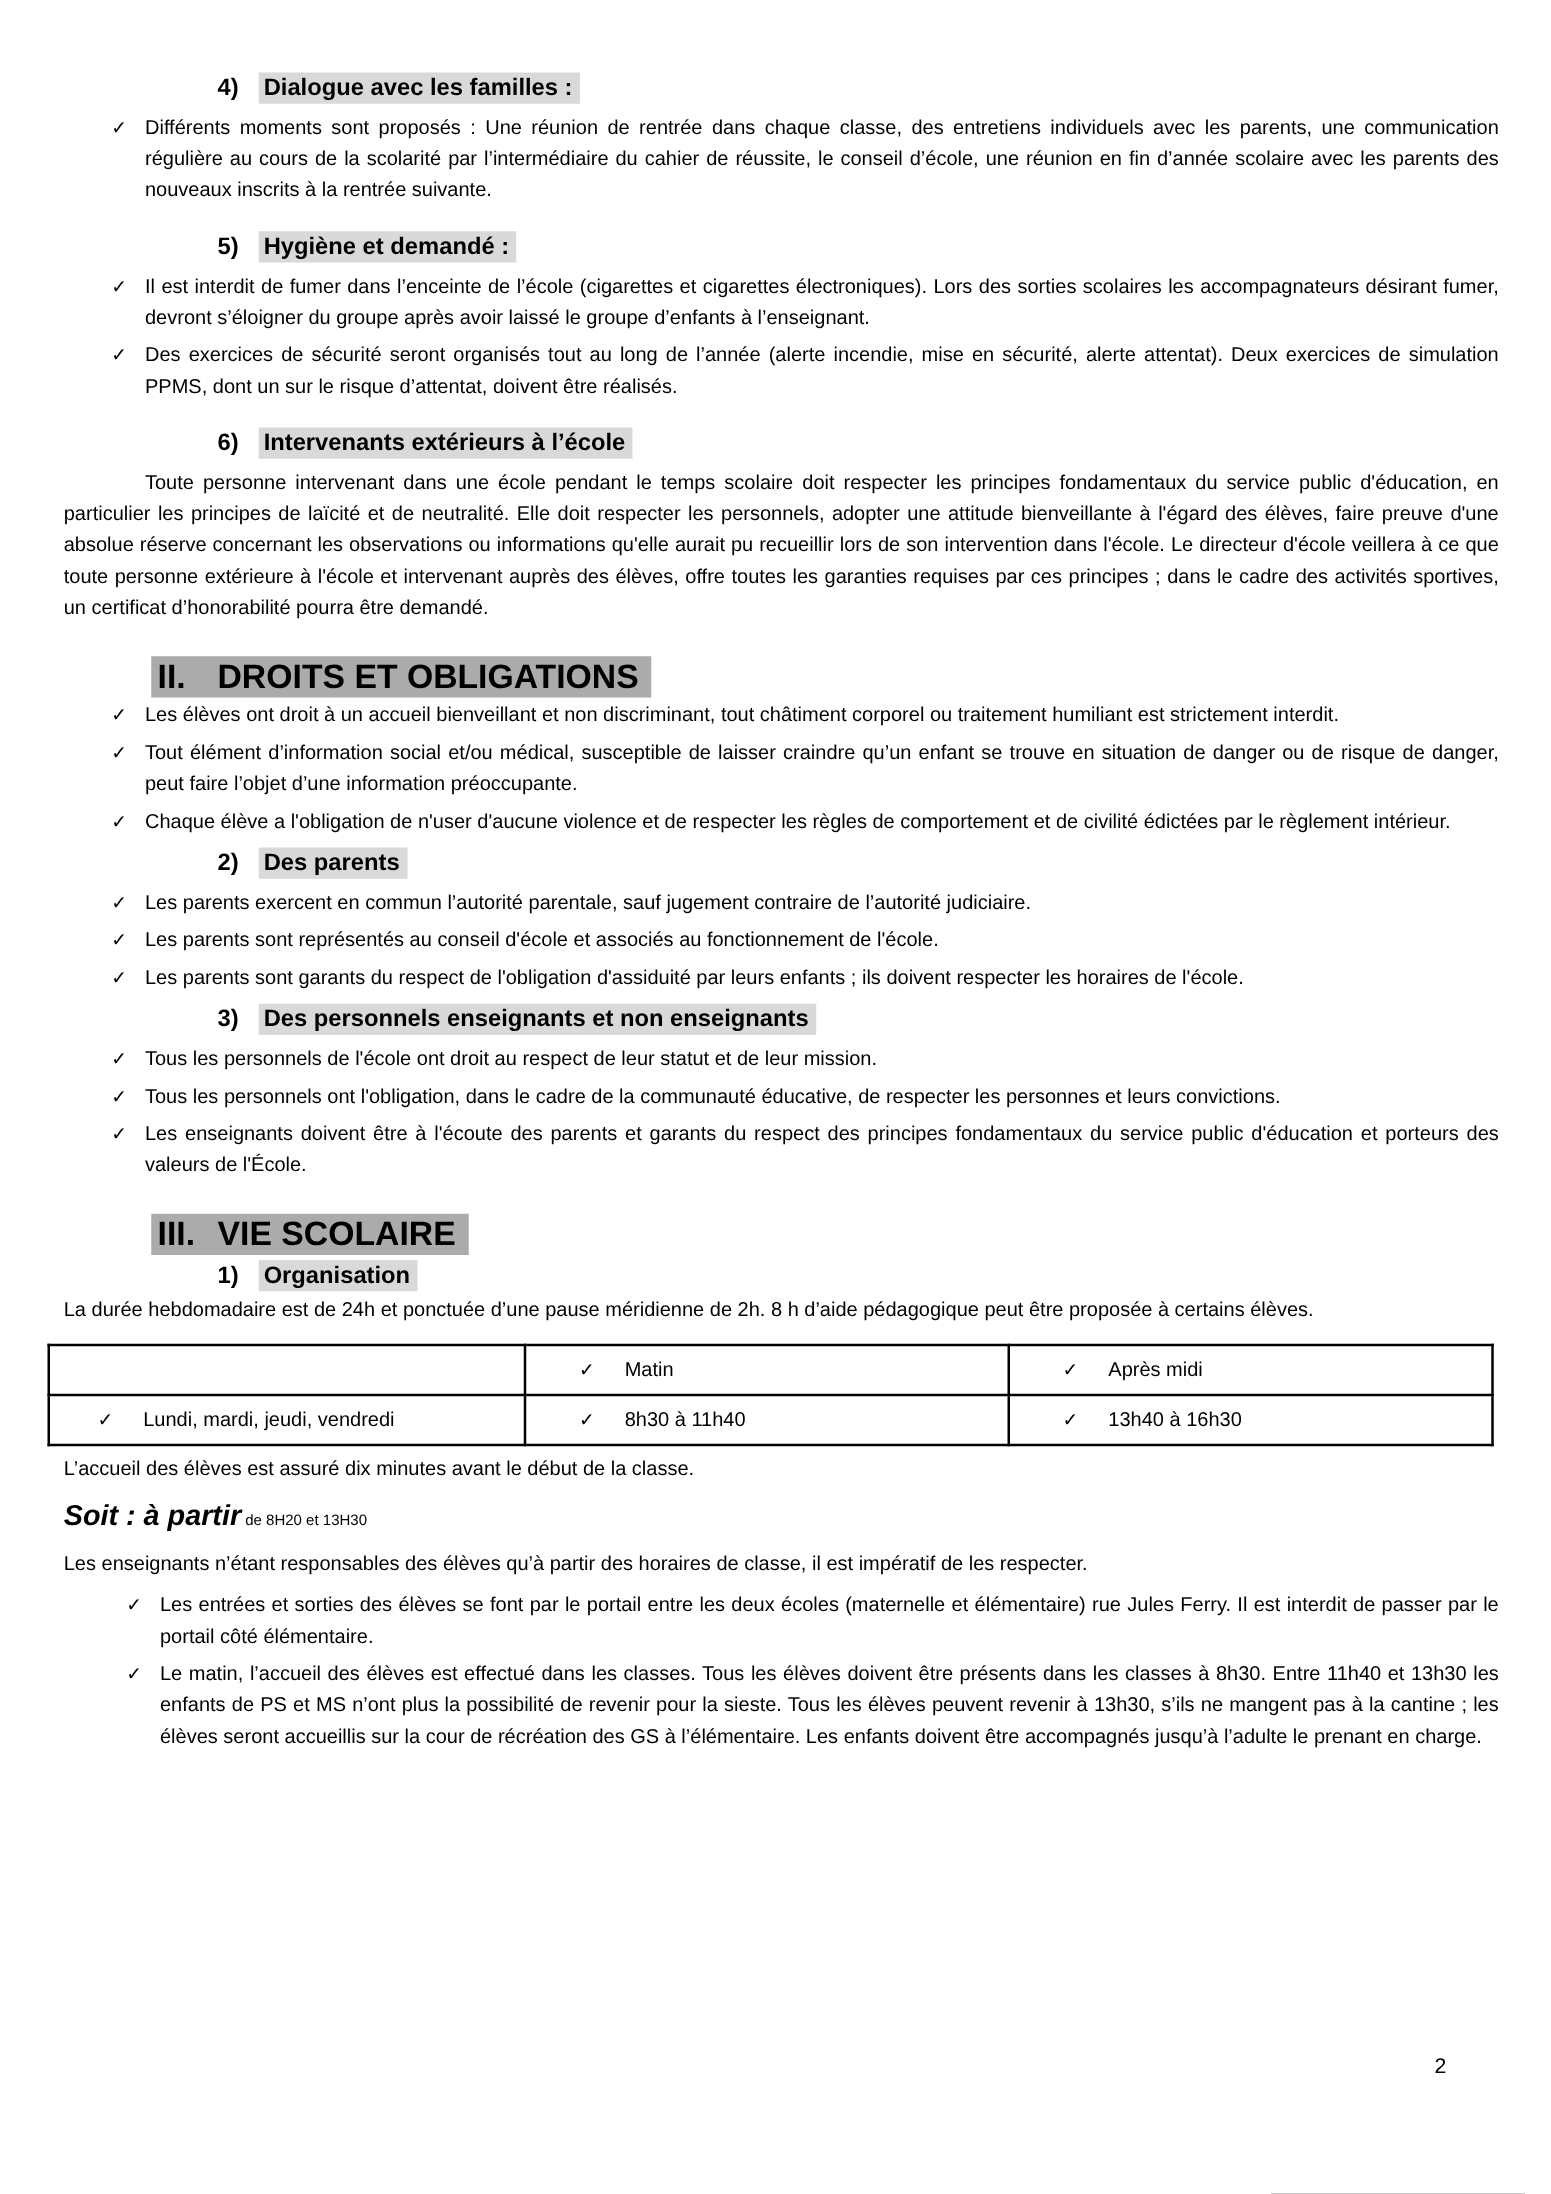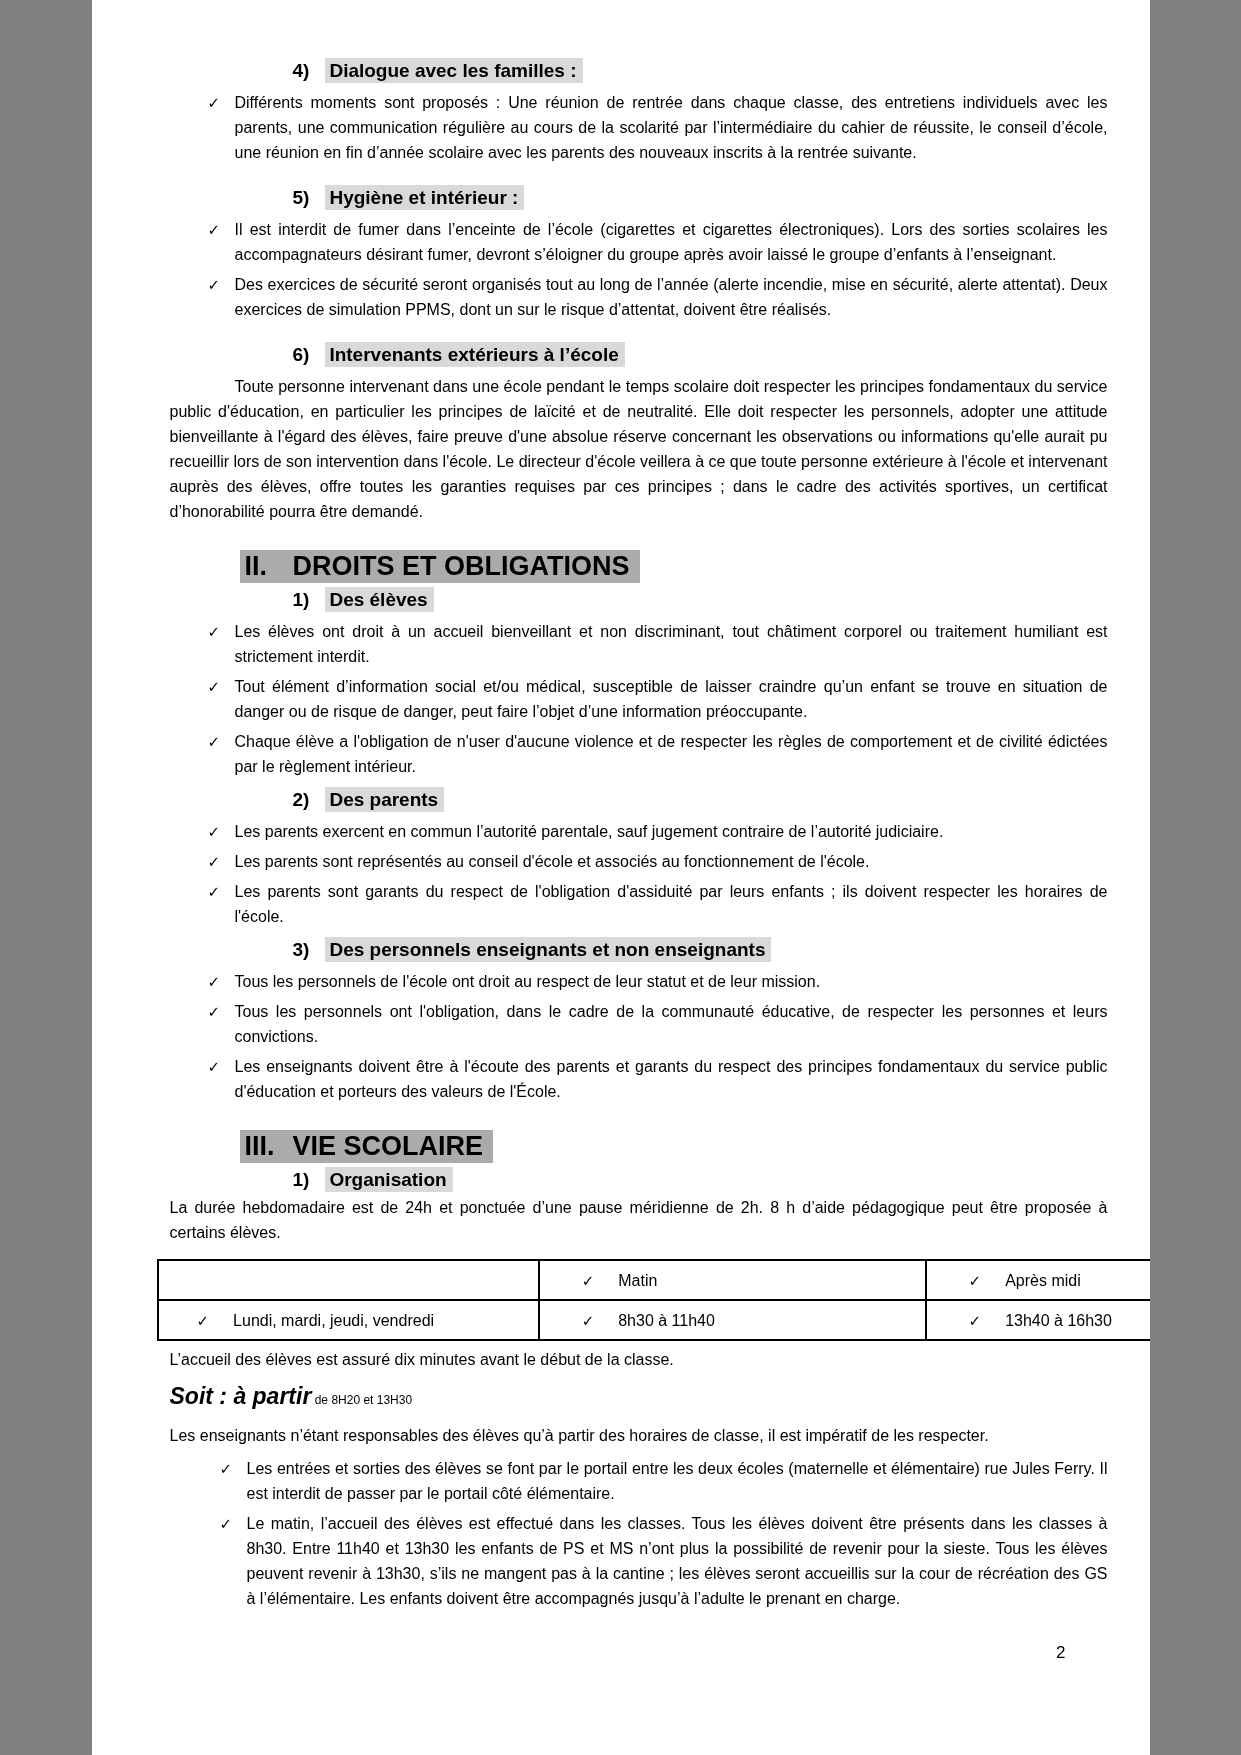--- a/index.html
+++ b/index.html
@@ -1,22 +1,22 @@
 <!DOCTYPE html>
 <html><head>
 <meta charset="utf-8">
 <style>
   html,body { margin:0; padding:0; background:#808080; }
   .page {
     position:relative;
-    width:1058px; height:1755px;
+    width:1241px; height:1755px;
     margin:0 auto;
     background:#ffffff;
     box-sizing:border-box;
-    padding:58px 42px 0 78px;
+    padding:58px 42px 0 51px;
     overflow:hidden;
     font-family:"Liberation Sans","DejaVu Sans",sans-serif;
     color:#000;
     font-size:16px;
     line-height:25px;
   }
   
   .h-sub { margin:20px 0 6px 123px; font-size:19px; font-weight:bold; line-height:26px; }
   .h-sub .num { margin-right:16px; }
   .h-sub .ttl { background:#d9d9d9; padding:2px 6px 2px 4px; }
@@ -55,43 +55,40 @@
 
   <div class="h-sub" style="margin-top:0">
     <span class="num">4)</span><span class="ttl">Dialogue avec les familles :</span>
   </div>
   <div class="li">
     <span class="check">✓</span>
     <span class="txt">Différents moments sont proposés : Une réunion de rentrée dans chaque classe, des entretiens individuels avec les parents, une communication régulière au cours de la scolarité par l’intermédiaire du cahier de réussite, le conseil d’école, une réunion en fin d’année scolaire avec les parents des nouveaux inscrits à la rentrée suivante.</span>
   </div>
 
   <div class="h-sub">
-    <span class="num">5)</span><span class="ttl">Hygiène et intérieur :</span>
+    <span class="num">5)</span><span class="ttl">Hygiène et demandé :</span>
   </div>
   <div class="li">
     <span class="check">✓</span>
     <span class="txt">Il est interdit de fumer dans l’enceinte de l’école (cigarettes et cigarettes électroniques). Lors des sorties scolaires les accompagnateurs désirant fumer, devront s’éloigner du groupe après avoir laissé le groupe d’enfants à l’enseignant.</span>
   </div>
   <div class="li">
     <span class="check">✓</span>
     <span class="txt">Des exercices de sécurité seront organisés tout au long de l’année (alerte incendie, mise en sécurité, alerte attentat). Deux exercices de simulation PPMS, dont un sur le risque d’attentat, doivent être réalisés.</span>
   </div>
 
   <div class="h-sub">
     <span class="num">6)</span><span class="ttl">Intervenants extérieurs à l’école</span>
   </div>
   <p class="para indent1">Toute personne intervenant dans une école pendant le temps scolaire doit respecter les principes fondamentaux du service public d'éducation, en particulier les principes de laïcité et de neutralité. Elle doit respecter les personnels, adopter une attitude bienveillante à l'égard des élèves, faire preuve d'une absolue réserve concernant les observations ou informations qu'elle aurait pu recueillir lors de son intervention dans l'école. Le directeur d'école veillera à ce que toute personne extérieure à l'école et intervenant auprès des élèves, offre toutes les garanties requises par ces principes ; dans le cadre des activités sportives, un certificat d’honorabilité pourra être demandé.</p>
 
   <div class="h-main">
     <span class="wrap"><span class="num">II.</span><span>DROITS ET OBLIGATIONS</span></span>
   </div>
 
-  <div class="h-sub" style="margin-top:4px">
-    <span class="num">1)</span><span class="ttl">Des élèves</span>
-  </div>
   <div class="li">
     <span class="check">✓</span>
     <span class="txt">Les élèves ont droit à un accueil bienveillant et non discriminant, tout châtiment corporel ou traitement humiliant est strictement interdit.</span>
   </div>
   <div class="li">
     <span class="check">✓</span>
     <span class="txt">Tout élément d’information social et/ou médical, susceptible de laisser craindre qu’un enfant se trouve en situation de danger ou de risque de danger, peut faire l’objet d’une information préoccupante.</span>
   </div>
   <div class="li">
     <span class="check">✓</span>

